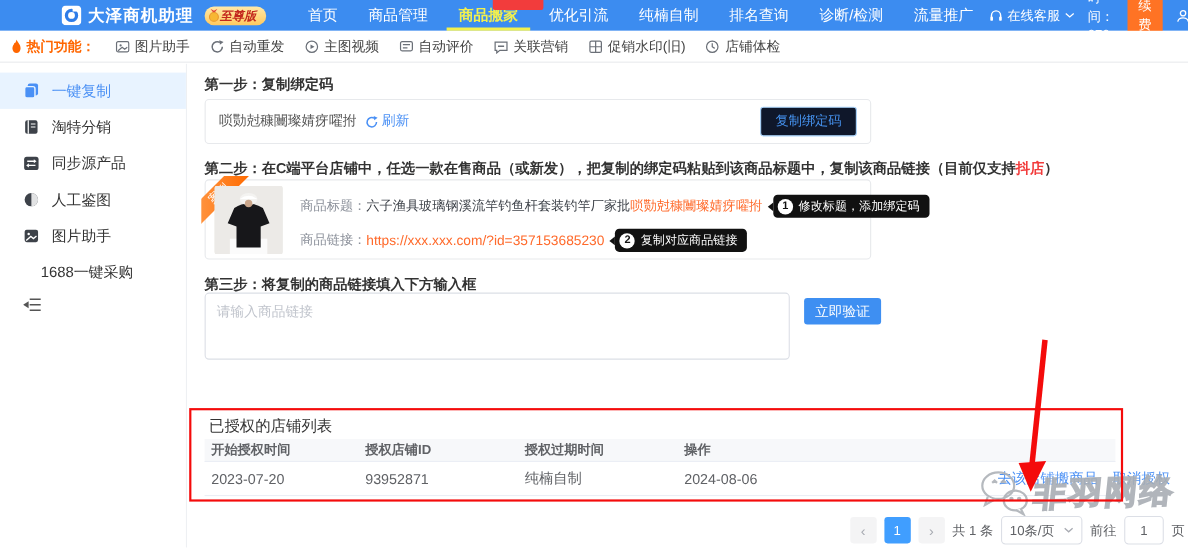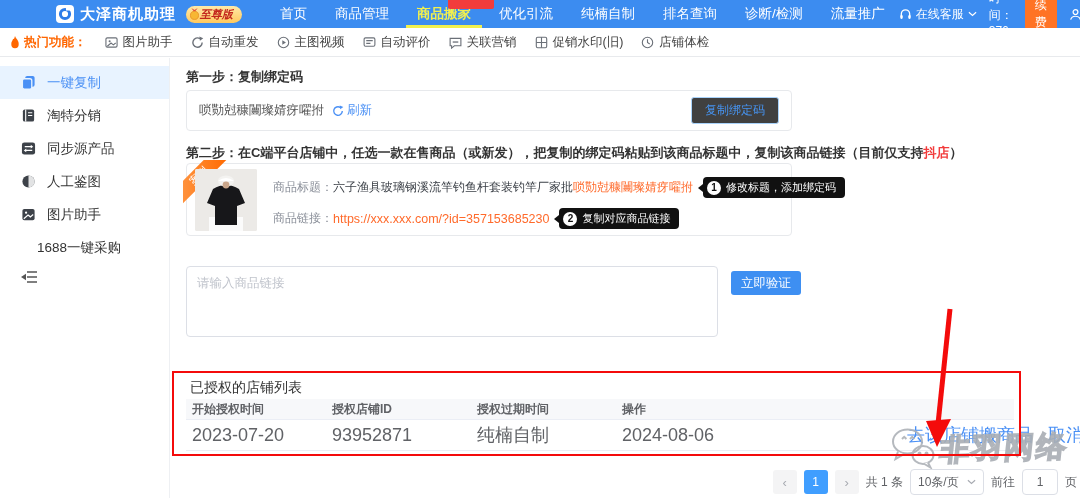--- a/index.html
+++ b/index.html
@@ -41,54 +41,54 @@
   .side-item.active { background:#e8f3ff; color:#4a90f5; }
   .side-item.no-icon { padding-left:37px; }
   .collapse-btn { margin:4px 0 0 21px; cursor:pointer; width:20px; height:18px; display:flex; align-items:center; }
 
   
   .step-title { position:absolute; font-size:13px; font-weight:bold; color:#333; white-space:nowrap; }
   .panel { position:absolute; border:1px solid #e7e9ec; border-radius:4px; background:#fff; }
   #box1 { left:186px; top:90px; width:606px; height:41px; display:flex; align-items:center; padding:0 12px; }
   .bind-code { font-size:12.5px; color:#555; }
   .refresh-link { display:flex; align-items:center; gap:3px; margin-left:8px; color:#4a90f5; font-size:12.5px; cursor:pointer; }
-  .copy-bind-btn { margin-left:auto; background:#404040; border:1px solid #a9d3fb; color:#4693f0;
+  .copy-bind-btn { margin-left:auto; background:#0f172a; border:1px solid #a9d3fb; color:#4693f0;
                    font-size:12px; border-radius:3px; padding:4px 13px; cursor:pointer; }
   .red-text { color:#f23c3c; }
   #box2 { left:186px; top:163px; width:606px; height:73px; overflow:visible; }
   .ribbon { position:absolute; left:-4px; top:-4px; width:46px; height:46px; overflow:hidden; }
   .ribbon span { position:absolute; left:-16px; top:8px; width:64px; transform:rotate(-45deg);
                  background:linear-gradient(135deg,#ff9d4d,#ff6a00); color:#fff; font-size:10.5px;
                  text-align:center; padding:1px 0; }
   .example-img { position:absolute; left:8px; top:5px; width:62px; height:62px; background:#e9e7e4; border-radius:2px; overflow:hidden; }
   .example-row { position:absolute; left:86px; display:flex; align-items:center; white-space:nowrap; font-size:12px; }
   .row-label { color:#8a8f99; }
   .row-title { color:#3a3f46; }
   .code-highlight { color:#ff6a2b; }
   .link-url { color:#ff6a2b; font-size:12.5px; cursor:pointer; }
   .tip { display:flex; align-items:center; gap:5px; background:#111; color:#fff; border-radius:4px;
          padding:3px 9px 3px 4px; margin-left:10px; position:relative; }
   .tip::before { content:""; position:absolute; left:-5px; top:50%; margin-top:-4px;
                  border:4px solid transparent; border-right:5px solid #111; border-left:none; }
   .tip-num { width:14px; height:14px; border-radius:50%; background:#fff; color:#111; font-size:10px;
              font-weight:bold; display:flex; align-items:center; justify-content:center; flex:none; }
   .tip-text { font-size:11px; }
-  #link-input { position:absolute; left:186px; top:266px; width:532px; height:71px; border:1px solid #dcdfe6;
+  #link-input { position:absolute; left:186px; top:266px; width:532px; height:61px; border:1px solid #dcdfe6;
                 border-radius:4px; resize:none; padding:8px 10px; font-size:12.5px; color:#333;
                 font-family:"Liberation Sans","DejaVu Sans",sans-serif; outline:none; }
   #link-input::placeholder { color:#c0c4cc; }
   .verify-btn { position:absolute; left:731px; top:271px; height:24px; padding:0 10px; background:#3e8ff2;
                 color:#fff; border:none; border-radius:3px; font-size:12.5px; cursor:pointer; }
 
   
   .auth-title { position:absolute; left:190px; top:379px; font-size:14px; color:#333; }
   .auth-table { position:absolute; left:186px; top:399px; width:828px; font-size:12px; color:#606266; }
   .t-row { display:grid; grid-template-columns:140px 145px 145px 285px 1fr; align-items:center; }
   .t-head { background:#f7f8fa; height:21px; font-weight:bold; border-bottom:1px solid #ebeef5; }
-  .t-body { height:31px; border-bottom:1px solid #ebeef5; font-size:18px; }
+  .t-body { height:31px; border-bottom:1px solid #ebeef5; font-size:13px; }
   .t-cell { padding-left:6px; white-space:nowrap; }
   .t-link { color:#4a90f5; cursor:pointer; margin-right:10px; }
 
   
   .pagination { position:absolute; top:469px; right:3px; display:flex; align-items:center; gap:7px;
                 font-size:12px; color:#606266; }
   .pg-btn { width:24px; height:24px; background:#f4f4f5; border-radius:3px; display:flex; align-items:center;
             justify-content:center; color:#a8abb2; font-size:13px; cursor:pointer; }
   .pg-page { width:24px; height:24px; background:#409eff; border-radius:3px; color:#fff; display:flex;
              align-items:center; justify-content:center; cursor:pointer; }
@@ -320,20 +320,21 @@
     <div class="example-row" style="top:44px;">
       <span class="row-label">商品链接：</span>
       <span class="link-url">https://xxx.xxx.com/?id=357153685230</span>
       <span class="tip">
         <span class="tip-num">2</span>
         <span class="tip-text">复制对应商品链接</span>
       </span>
     </div>
   </div>
 
+  <div class="step-title" style="left:186px; top:250px;">第三步：将复制的商品链接填入下方输入框</div>
   <textarea id="link-input" placeholder="请输入商品链接" style=""></textarea>
   <button class="verify-btn">立即验证</button>
 
   <div class="auth-title">已授权的店铺列表</div>
   <div class="auth-table">
     <div class="t-row t-head">
       <span class="t-cell">开始授权时间</span>
       <span class="t-cell">授权店铺ID</span>
       <span class="t-cell">授权过期时间</span>
       <span class="t-cell">操作</span>

